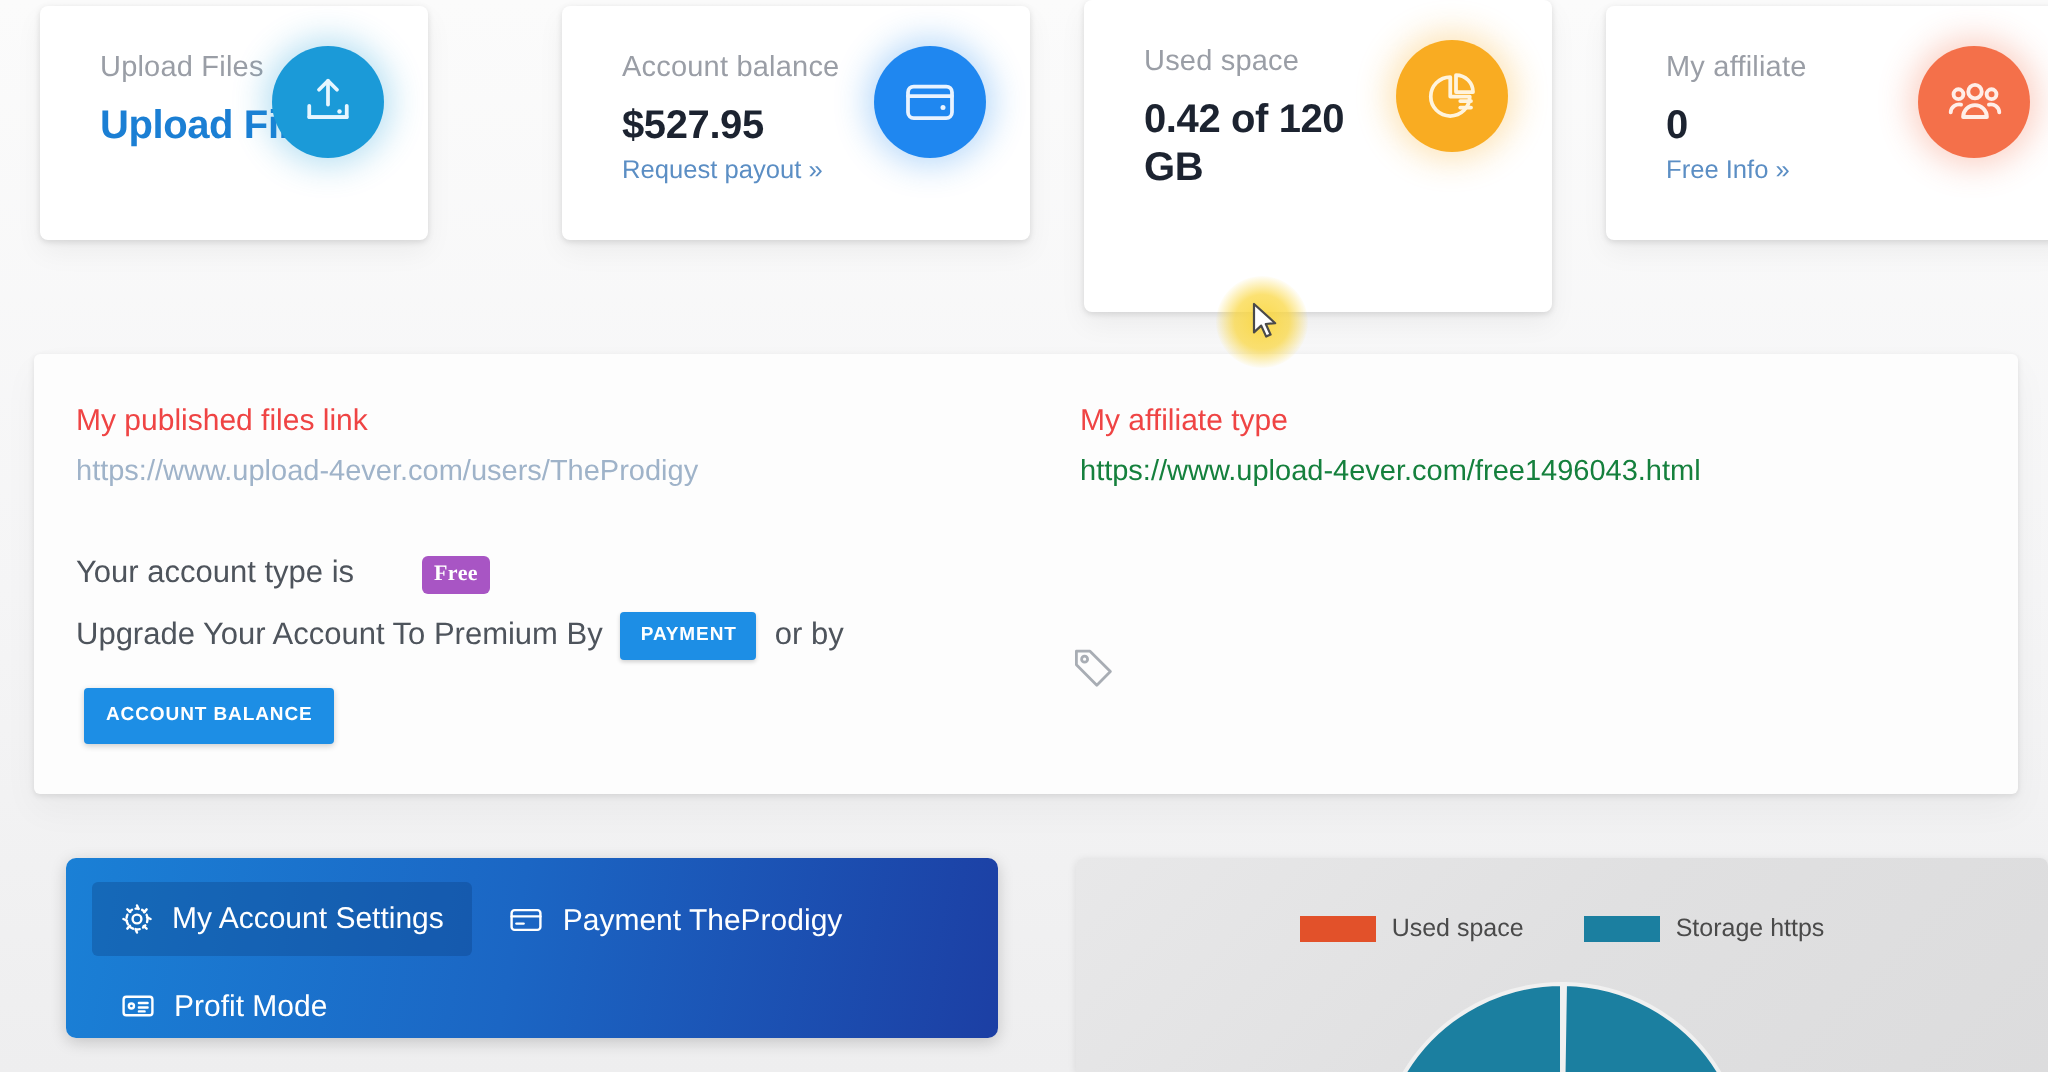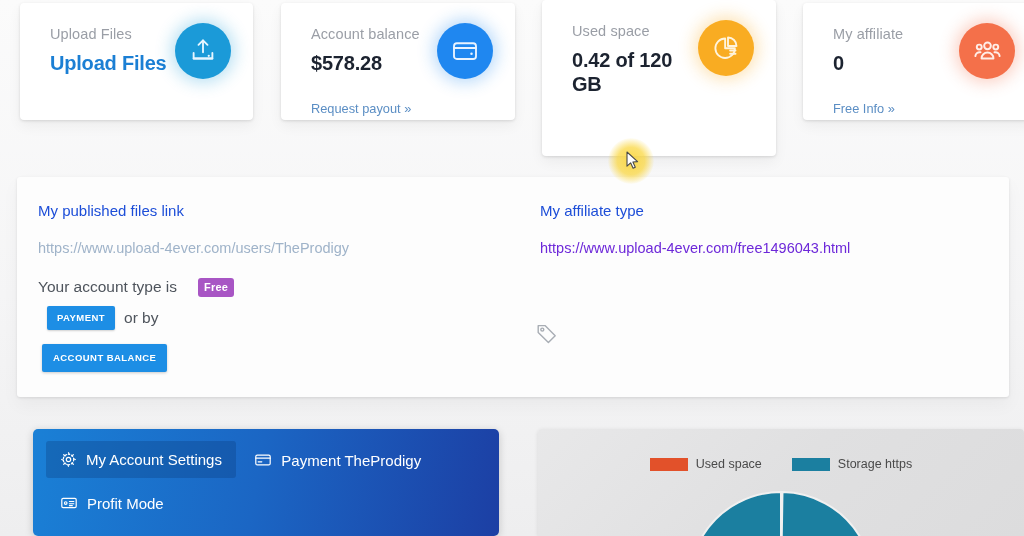--- a/index.html
+++ b/index.html
@@ -29,31 +29,31 @@
   .stat-card .sc-inner { position: relative; height: 100%; padding: 22px 20px 0 30px; }
   .sc-label {
     font-size: 14.5px; color: #9a9ea6; font-weight: 400;
     letter-spacing: .1px; line-height: 18px;
   }
   .sc-value {
     margin-top: 8px; font-size: 20px; font-weight: 700; color: #1c2330;
     line-height: 24px; letter-spacing: -.2px; max-width: 135px;
   }
   .sc-value.blue { color: #1b7fd4; }
-  .sc-links { margin-top: 24px; font-size: 12.8px; line-height: 19px; color: #5b8ec4; }
+  .sc-links { margin-top: 0; font-size: 12.8px; line-height: 19px; color: #5b8ec4; }
   .sc-links a { color: #5b8ec4; text-decoration: none; }
   .sc-links .sep { color: #8fa6bf; }
   .sc-icon {
     position: absolute; top: 20px; right: 22px;
     width: 56px; height: 56px; border-radius: 50%;
     display: flex; align-items: center; justify-content: center;
   }
   .sc-icon svg { display:block; }
   
-  #card-upload  { left: 20px;  top: 3px;  width: 233px; height: 117px; }
+  #card-upload  { left: 20px;  top: 3px;  width: 194px; height: 117px; }
   #card-balance { left: 281px; top: 3px;  width: 234px; height: 117px; }
   #card-space   { left: 542px; top: 0px;  width: 234px; height: 156px; }
   #card-referrals { left: 803px; top: 3px; width: 234px; height: 117px; }
 
   .halo-blue   { background:#1b9ad8; box-shadow: 0 0 16px 4px rgba(27,154,216,.30); }
   .halo-blue2  { background:#1f87f0; box-shadow: 0 0 16px 4px rgba(31,135,240,.30); }
   .halo-orange { background:#f9ac22; box-shadow: 0 0 16px 4px rgba(249,172,34,.32); }
   .halo-coral  { background:#f4704a; box-shadow: 0 0 16px 4px rgba(244,112,74,.32); }
 
   
@@ -68,38 +68,39 @@
   
   #info-panel {
     position: absolute; left: 17px; top: 177px; width: 992px; height: 220px;
     background: #fdfdfd;
     border-radius: 3px;
     box-shadow: 0 1px 3px rgba(0,0,0,0.10), 0 8px 18px rgba(0,0,0,0.04);
   }
   .link-col { position: absolute; }
   #col-published { left: 21px; top: 23px; }
   #col-affiliate { left: 523px; top: 23px; }
-  .link-title { font-size: 15px; color: #1d4ed8; line-height: 22px; }
+  .link-title { font-size: 15px; color: #ef4444; line-height: 22px; }
   .link-url {
-    margin-top: 15px; font-size: 14.5px; color: #9fb3c9; line-height: 22px;
+    margin-top: 3px; font-size: 14.5px; color: #9fb3c9; line-height: 22px;
     text-decoration: none; display: block; white-space: nowrap;
   }
-  #affiliate-url { color: #6d28d9; filter: blur(.28px); }
+  #affiliate-url { color: #15803d; filter: blur(.28px); }
 
   .acct-line {
     position: absolute; left: 21px; top: 99px;
     font-size: 15.5px; color: #4e545c; line-height: 22px;
-    display: flex; align-items: center;
+    display: flex; align-items: center; gap: 27px;
   }
   .badge-free {
-    display: inline-block; margin-left: 21px;
+    display: inline-block; margin-left: 7px;
     background: #a855c4; color: #ffffff;
     font-size: 11px; font-weight: 700; line-height: 1;
     padding: 4px 6px 4px 6px; border-radius: 3px;
     letter-spacing: .2px;
+    font-family: Liberation Serif, serif;
   }
   .upgrade-line {
     position: absolute; left: 21px; top: 129px;
     font-size: 15.5px; color: #4e545c; line-height: 22px;
     display: flex; align-items: center;
   }
   .btn-sm {
     display: inline-block; background: #1d8ee5; color: #ffffff;
     font-size: 9.5px; font-weight: 700; letter-spacing: .45px;
     padding: 7px 10px; border-radius: 2px; border: none; cursor: pointer;
@@ -131,21 +132,21 @@
   #btn-apply {
     position: absolute; left: 812px; top: 314px;
     background: #3aa080; color: #ffffff; border: none; cursor: pointer;
     font-size: 9.5px; font-weight: 700; letter-spacing: .5px;
     padding: 10px 13px; border-radius: 2px; line-height: 1;
     box-shadow: 0 1px 3px rgba(0,0,0,.18);
   }
 
   
   #tabs-panel {
-    position: absolute; left: 33px; top: 429px; width: 466px; height: 107px;
+    position: absolute; left: 33px; top: 429px; width: 466px; height: 90px;
     background: linear-gradient(100deg, #1a80d6 0%, #1b66c4 48%, #1c3fa4 100%);
     border-radius: 5px;
     box-shadow: 0 2px 8px rgba(0,0,0,.18);
     padding: 12px 0 0 13px;
   }
   .tab-item {
     display: inline-flex; align-items: center; gap: 9px;
     color: #ffffff; font-size: 15px; line-height: 1;
     padding: 10px 14px; border-radius: 3px; cursor: pointer;
     vertical-align: top;
@@ -193,21 +194,21 @@
             <path d="M4.5 18 L19.5 18"></path>
             <circle cx="16.6" cy="15.8" r="0.9" fill="#e7f6ff" stroke="none"></circle>
           </svg>
         </div>
       </div>
     </div>
 
     <div class="stat-card" id="card-balance">
       <div class="sc-inner">
         <div class="sc-label">Account balance</div>
-        <div class="sc-value">$578.28</div>
+        <div class="sc-value">$527.95</div>
         <div class="sc-links">
           <a href="#">Request payout »</a>
         </div>
         <div class="sc-icon halo-blue2">
           <svg width="30" height="30" viewBox="0 0 24 24" fill="none" stroke="#e9f3ff" stroke-width="1.5" stroke-linecap="round" stroke-linejoin="round">
             <rect x="3.2" y="5.8" width="17.6" height="12.6" rx="2.3"></rect>
             <path d="M3.2 9.6 L20.8 9.6"></path>
             <circle cx="17.2" cy="14.2" r="1" fill="#e9f3ff" stroke="none"></circle>
           </svg>
         </div>
@@ -266,20 +267,21 @@
       <div class="link-title">My affiliate type</div>
       <a class="link-url" href="#" id="affiliate-url">https://www.upload-4ever.com/free1496043.html</a>
     </div>
 
     <div class="acct-line">
       <span>Your account type is</span>
       <span class="badge-free" style="background: rgb(168, 85, 196);">Free</span>
     </div>
 
     <div class="upgrade-line">
+      <span>Upgrade Your Account To Premium By</span>
       <button class="btn-sm">PAYMENT</button>
       <span>or by</span>
     </div>
 
     <button id="btn-account-balance">ACCOUNT BALANCE</button>
 
     <div id="premium-row">
       <span id="tag-icon">
         <svg width="24" height="24" viewBox="0 0 24 24" fill="none" stroke="#a8adb4" stroke-width="1.4" stroke-linecap="round" stroke-linejoin="round">
           <path d="M3.2 11.4 L3.2 4.6 L10 4.6 L20.2 14.8 L13.4 21.6 Z"></path>

